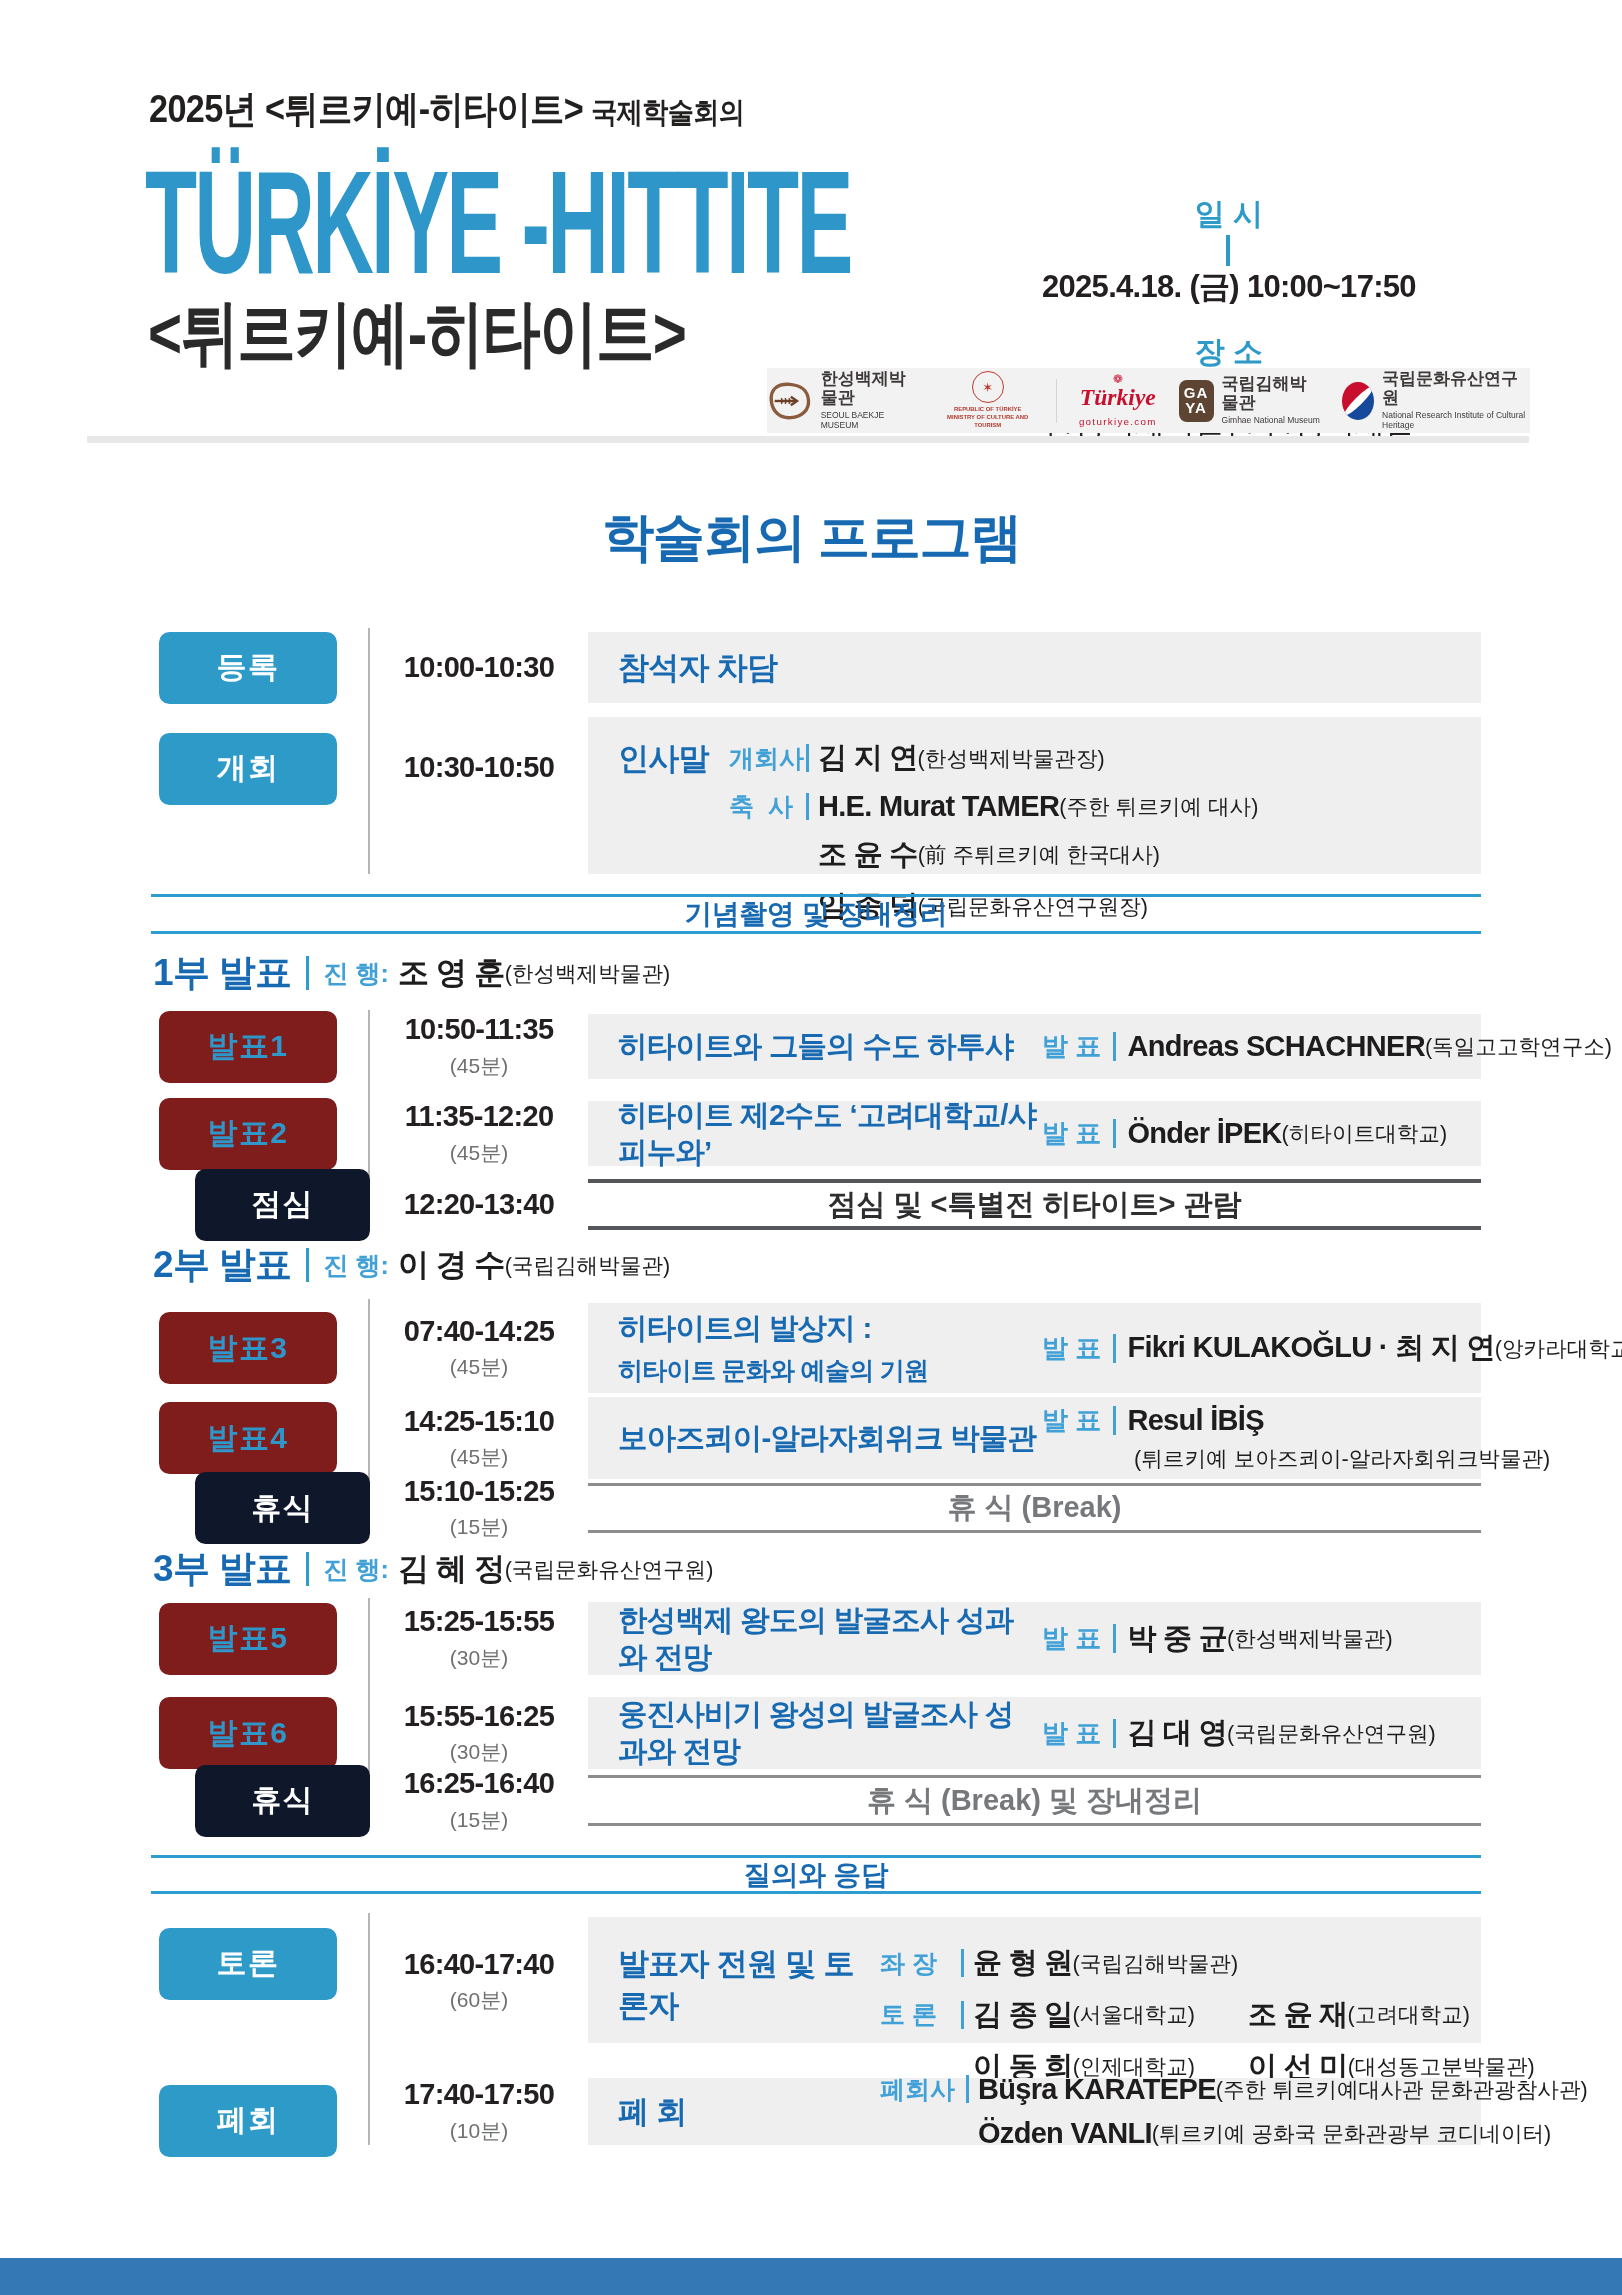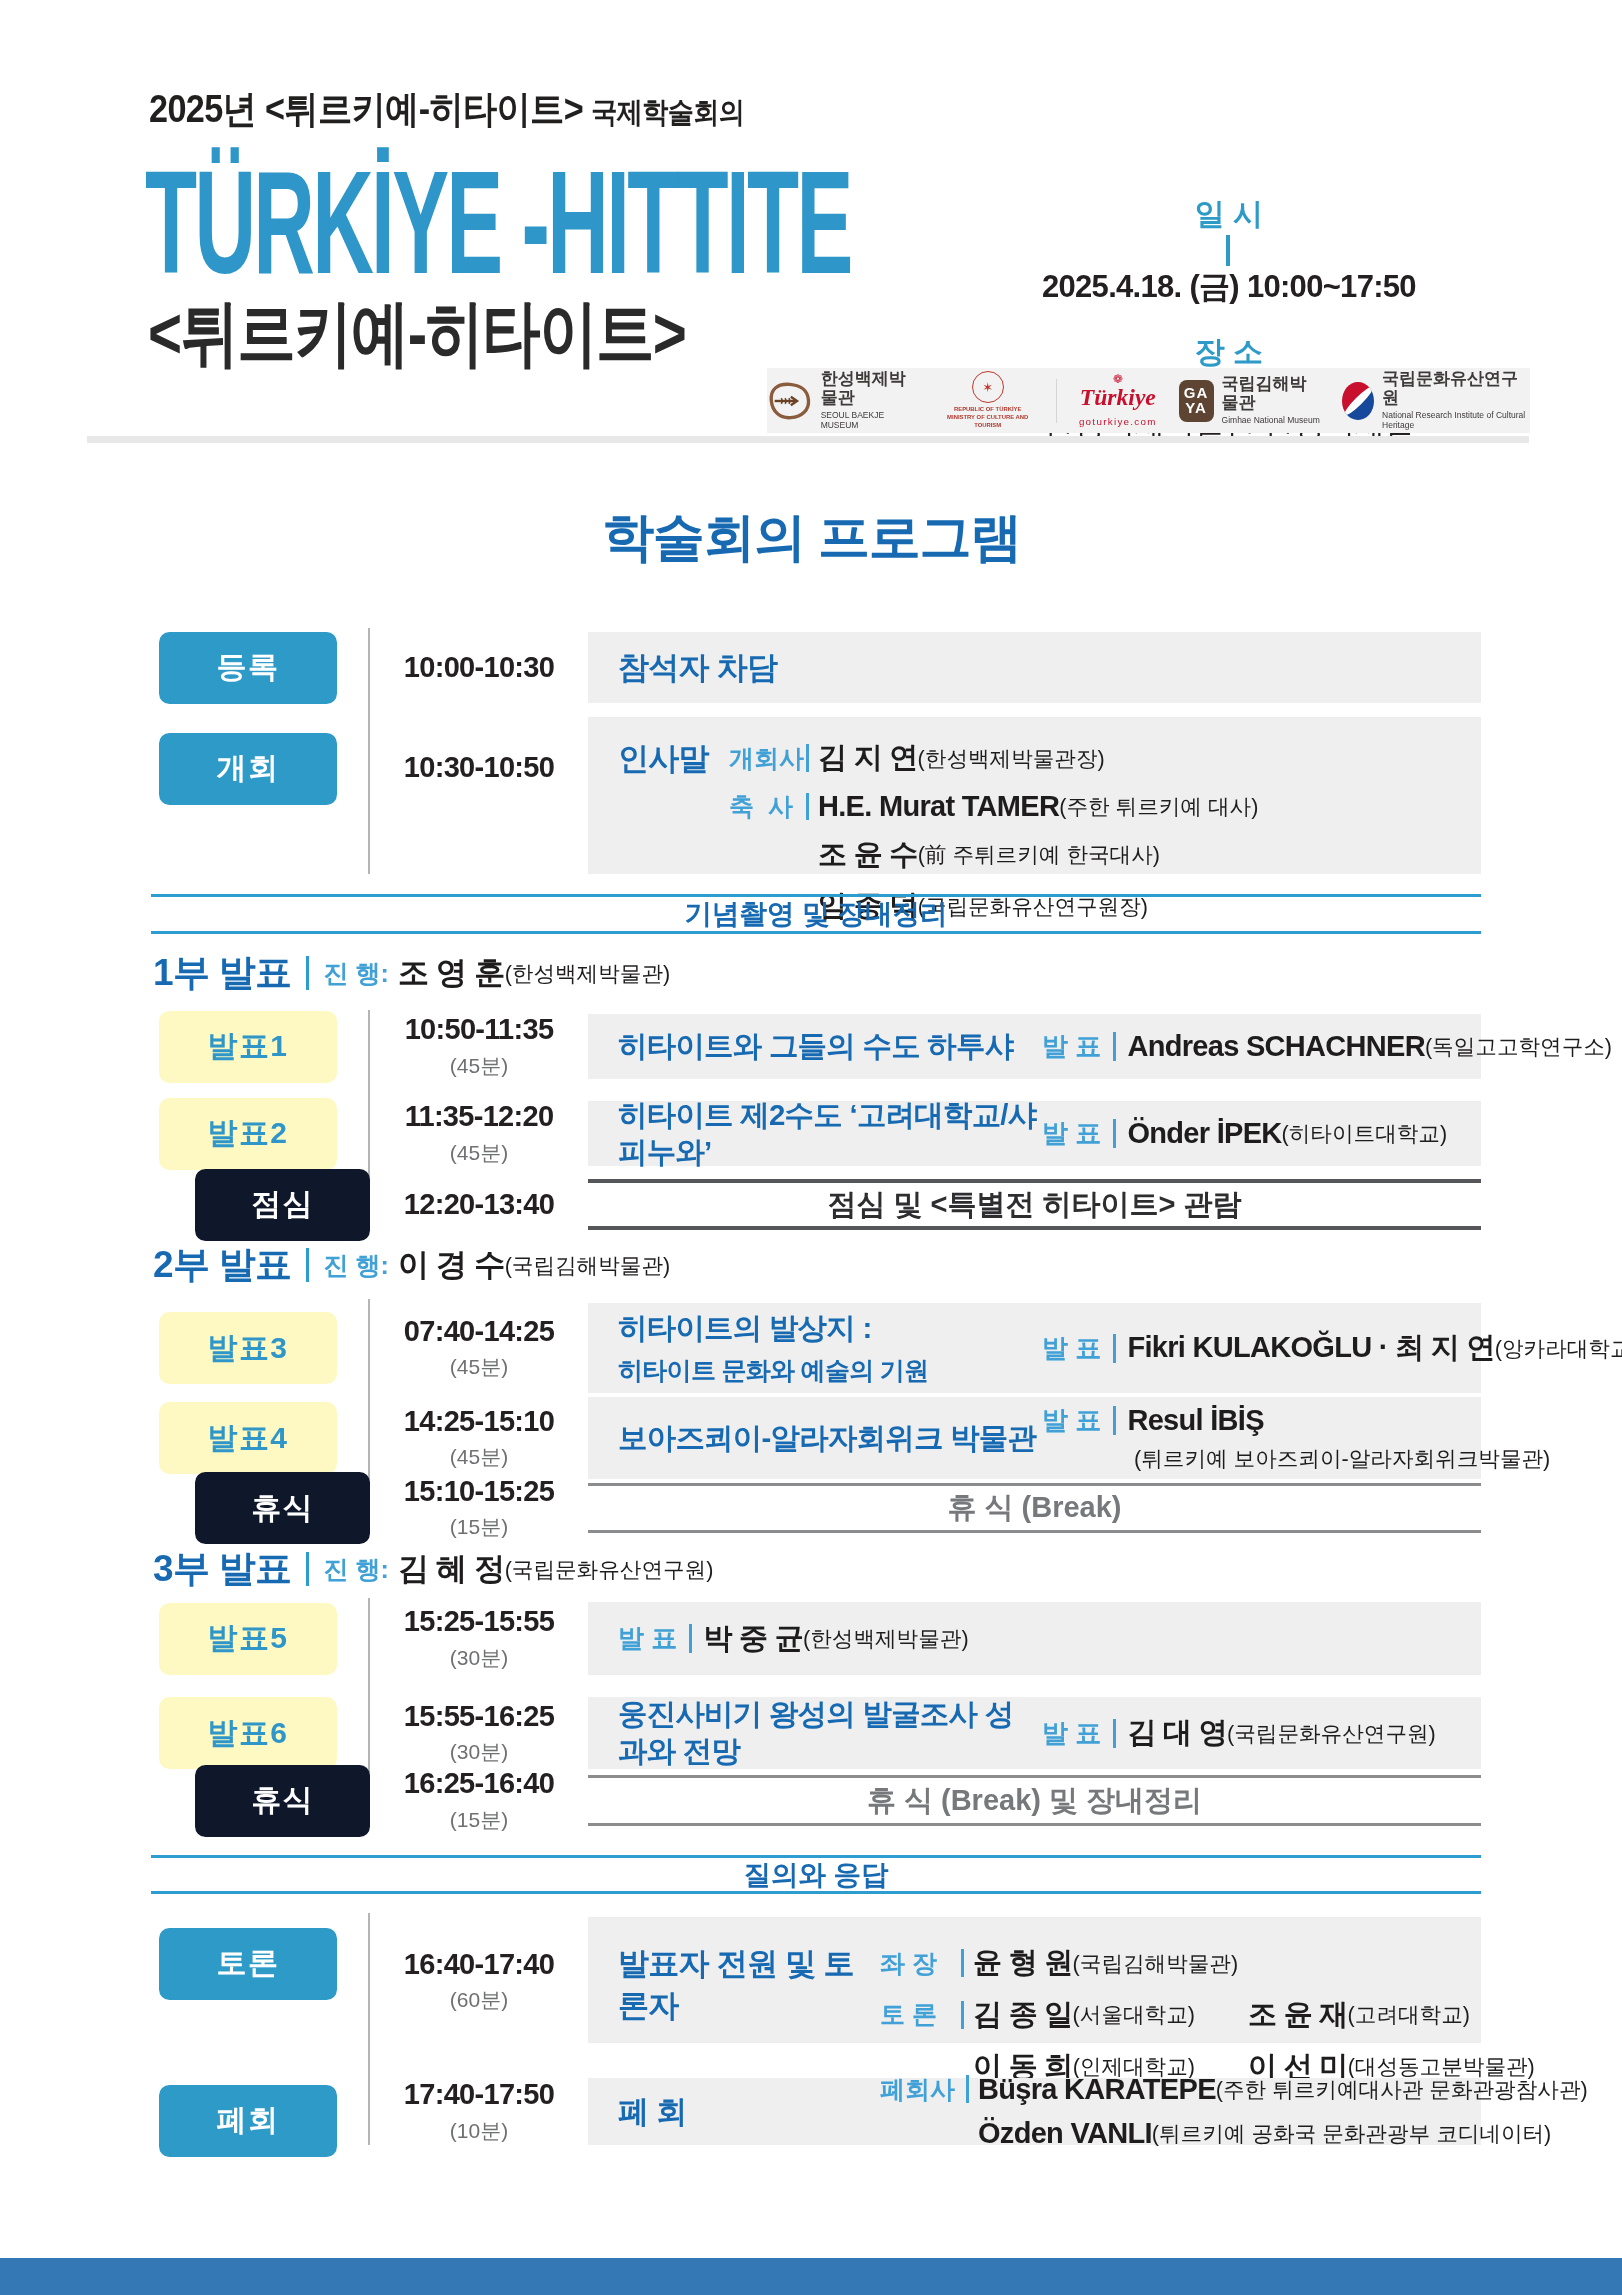--- a/index.html
+++ b/index.html
@@ -51,21 +51,21 @@
   .heading{left:0;top:503px;width:1623px;text-align:center;font-size:52px;font-weight:800;
            color:#176AB2;letter-spacing:-1.3px;}
 
   
   .vline{position:absolute;left:368px;width:2px;background:#B5B5B5;}
   .row{position:absolute;left:151px;width:1330px;display:flex;align-items:stretch;}
   .badge-col{width:219px;display:flex;align-items:center;}
   .badge{margin-left:7.9px;width:178px;height:72px;border-radius:10.5px;display:flex;align-items:center;
          justify-content:center;font-weight:800;font-size:30px;letter-spacing:1.3px;}
   .badge.solid{background:#2E9AC8;color:#fff;}
-  .badge.light{background:#fef9c3;color:#2E96C8;}
+  .badge.light{background:#7f1d1d;color:#2E96C8;}
   .badge.gray{background:#0f172a;color:#fff;margin-left:44px;}
   .time-col{width:218px;display:flex;flex-direction:column;align-items:center;justify-content:center;}
   .time{font-size:29px;font-weight:700;color:#242021;letter-spacing:-0.7px;white-space:nowrap;}
   .dur{font-size:21px;color:#6F7072;margin-top:5.2px;}
   .content{flex:1;background:#EFEFEF;display:flex;align-items:center;
            padding:0 18.3px 0 30px;box-sizing:border-box;min-width:0;}
   .content.lines{background:transparent;justify-content:center;padding:0;}
   .content.lunchline{border-top:4.6px solid #55565A;border-bottom:4.6px solid #55565A;}
   .content.breakline{border-top:3.9px solid #8A8C8E;border-bottom:3.9px solid #8A8C8E;}
   .lunch-text{font-size:29px;font-weight:800;color:#2E2D2F;}
@@ -385,20 +385,21 @@
 
   <div class="row" style="top:1602px;height:73px;">
     <div class="badge-col">
       <div class="badge light">발표5</div>
     </div>
     <div class="time-col">
       <div class="time">15:25-15:55</div>
       <div class="dur">(30분)</div>
     </div>
     <div class="content">
+      <div class="talk-title">한성백제 왕도의 발굴조사 성과와 전망</div>
       <div class="presenter">
         <span class="p-label">발 표</span>
         <span class="p-bar"></span>
         <span class="p-name">박 중 균</span>
         <span class="p-affil">(한성백제박물관)</span>
       </div>
     </div>
   </div>
 
   <div class="row" style="top:1697px;height:72px;">

